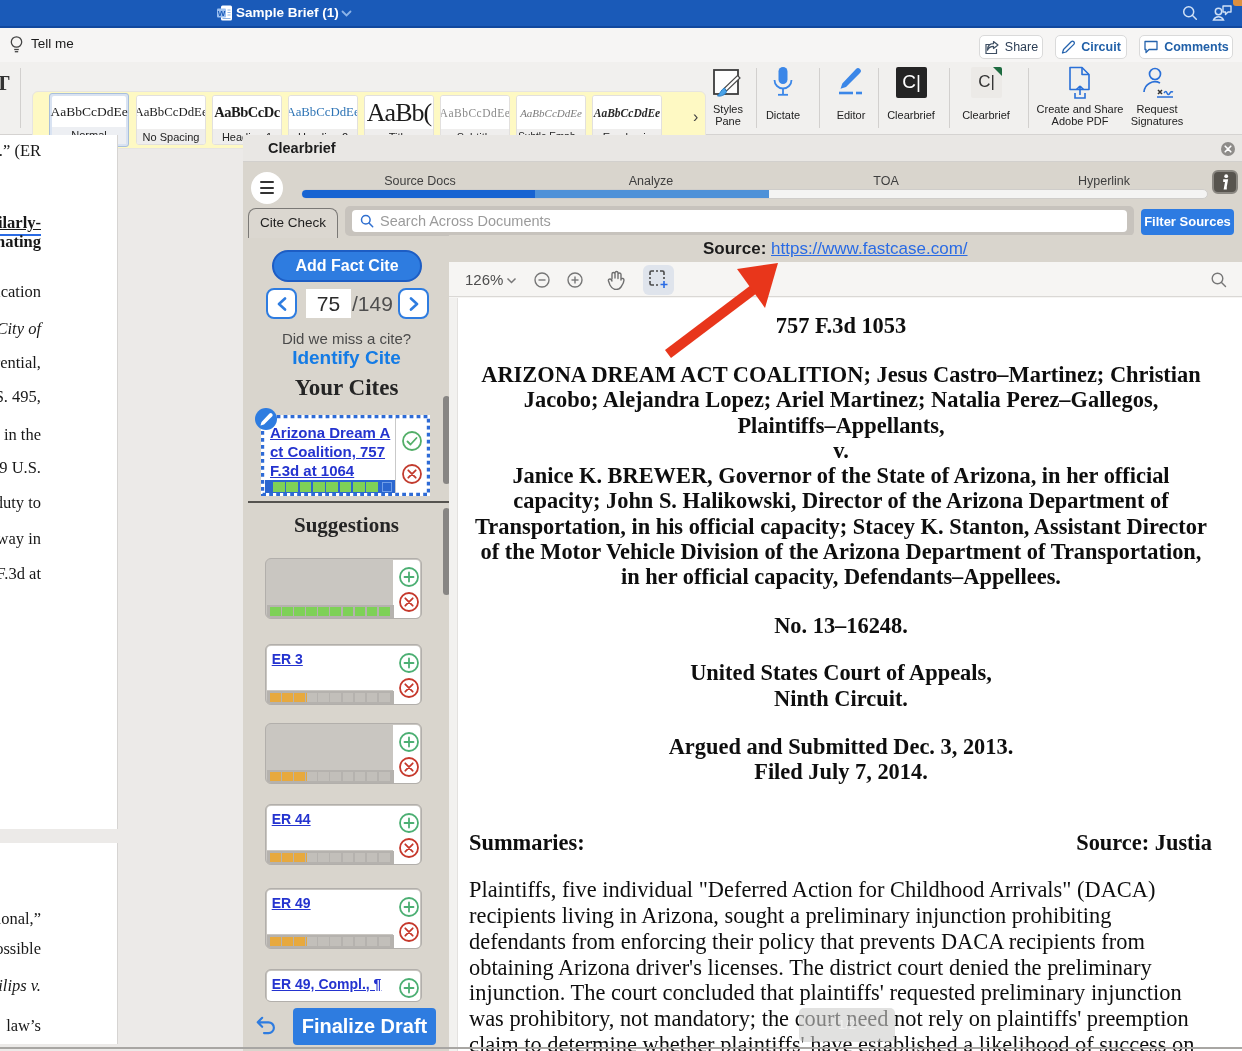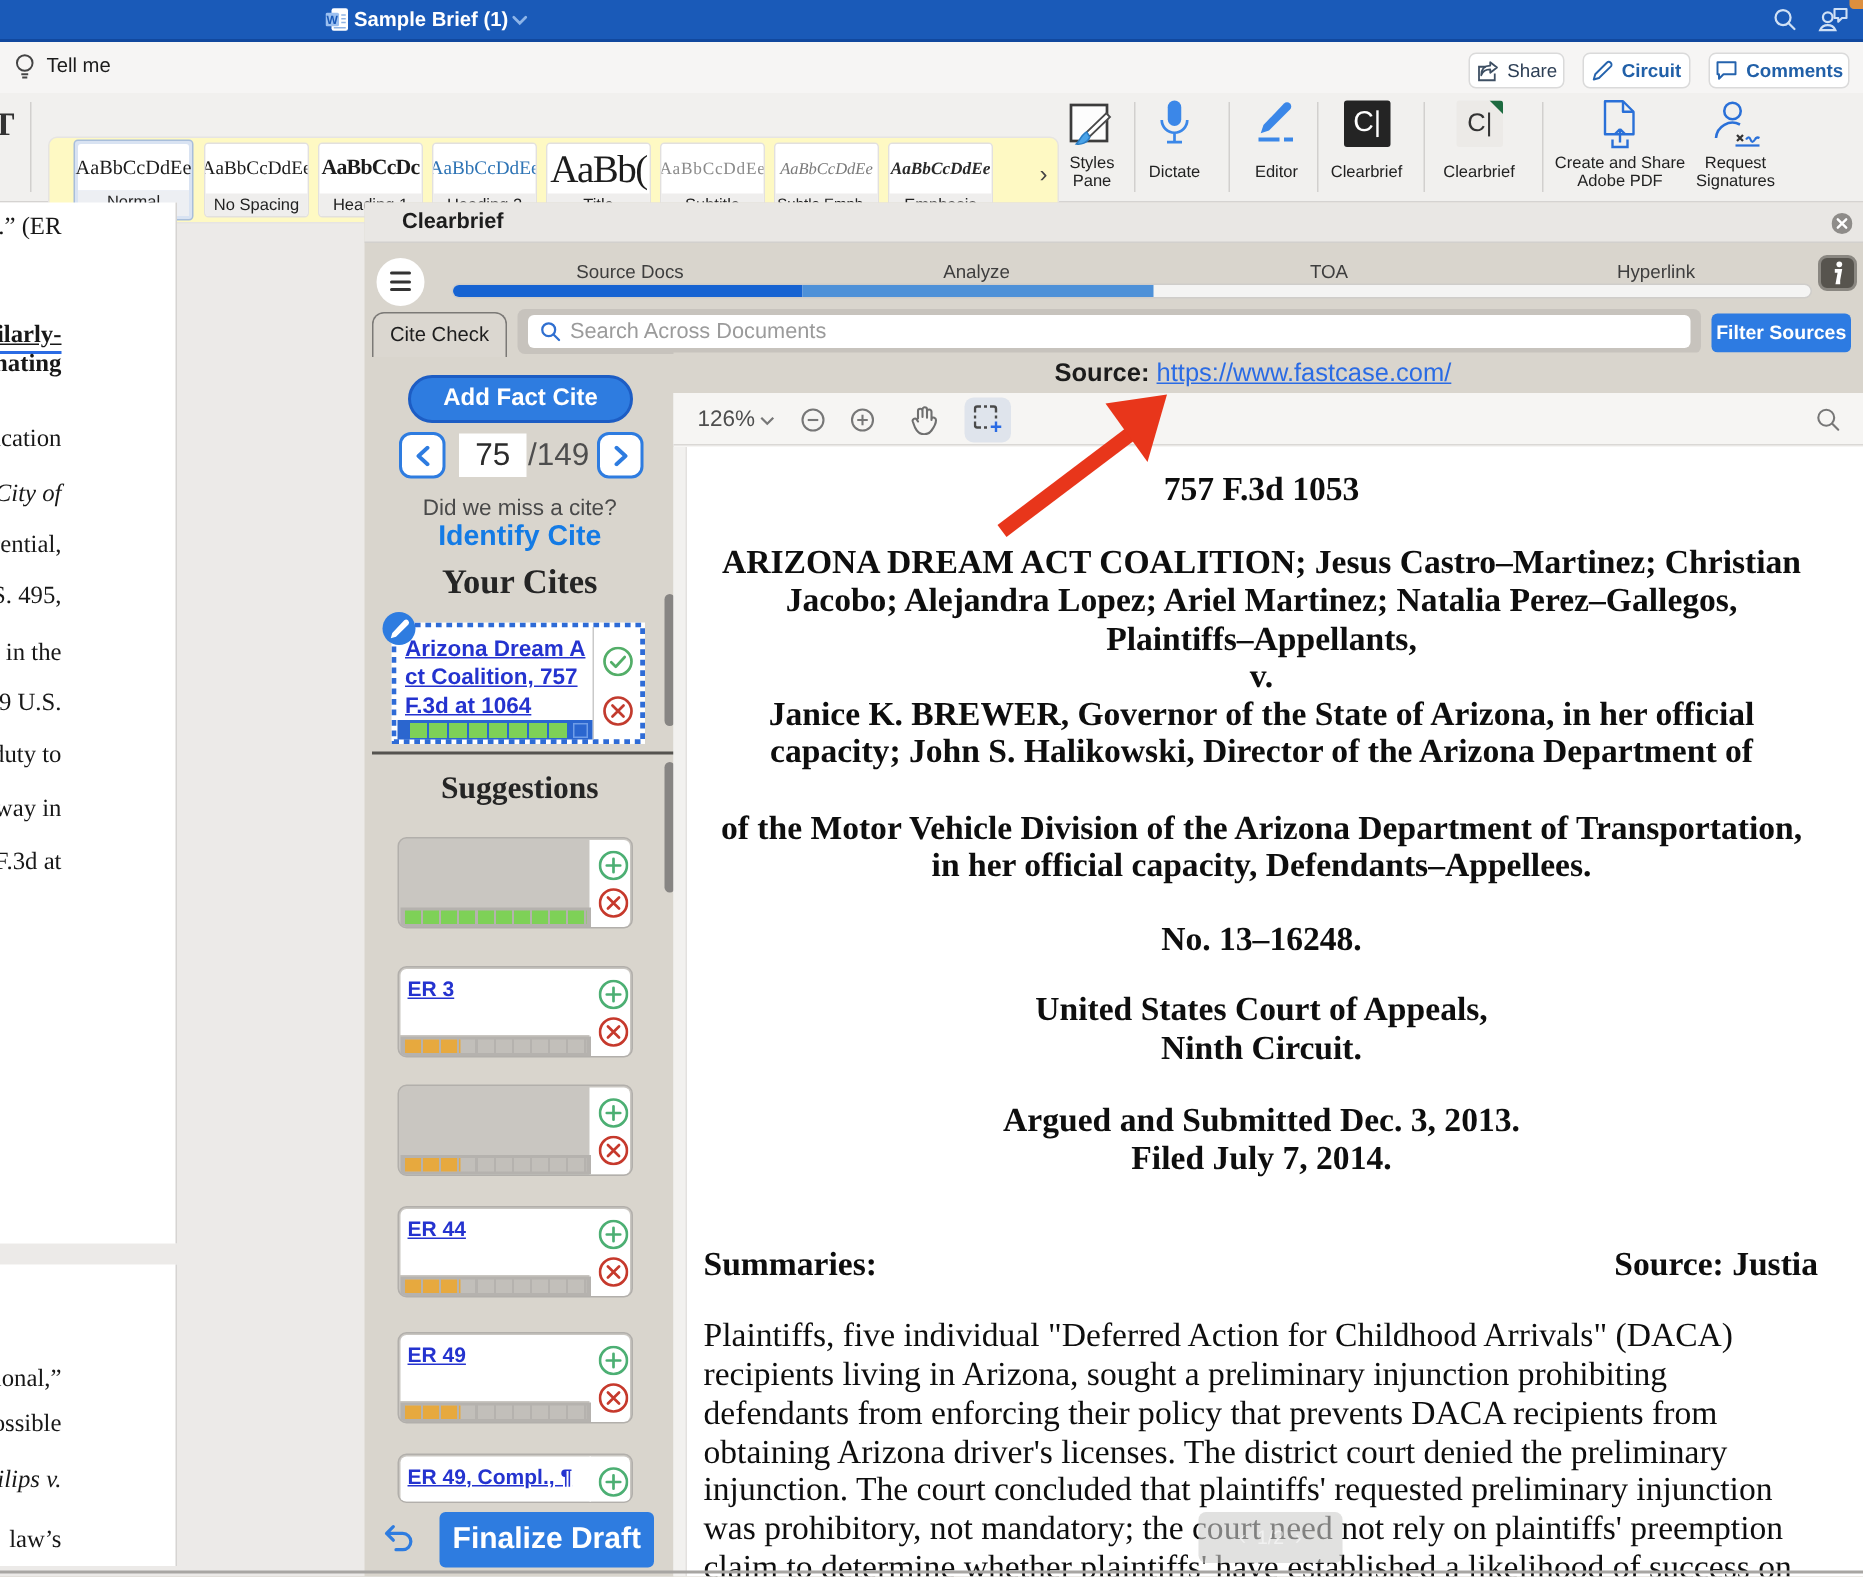--- a/index.html
+++ b/index.html
@@ -468,20 +468,21 @@
 </div>
 
 <div id="doctext" class="abs" style="left:458px;top:298px;width:784px;height:753px;overflow:hidden">
   <div class="dline dc db" style="top:15px">757 F.3d 1053</div>
   <div class="dline dc db" style="top:64px">ARIZONA DREAM ACT COALITION; Jesus Castro–Martinez; Christian</div>
   <div class="dline dc db" style="top:89px">Jacobo; Alejandra Lopez; Ariel Martinez; Natalia Perez–Gallegos,</div>
   <div class="dline dc db" style="top:115px">Plaintiffs–Appellants,</div>
   <div class="dline dc db" style="top:140px">v.</div>
   <div class="dline dc db" style="top:165px">Janice K. BREWER, Governor of the State of Arizona, in her official</div>
   <div class="dline dc db" style="top:190px">capacity; John S. Halikowski, Director of the Arizona Department of</div>
+  <div class="dline dc db" style="top:216px">Transportation, in his official capacity; Stacey K. Stanton, Assistant Director</div>
   <div class="dline dc db" style="top:241px">of the Motor Vehicle Division of the Arizona Department of Transportation,</div>
   <div class="dline dc db" style="top:266px">in her official capacity, Defendants–Appellees.</div>
   <div class="dline dc db" style="top:315px">No. 13–16248.</div>
   <div class="dline dc db" style="top:362px">United States Court of Appeals,</div>
   <div class="dline dc db" style="top:388px">Ninth Circuit.</div>
   <div class="dline dc db" style="top:436px">Argued and Submitted Dec. 3, 2013.</div>
   <div class="dline dc db" style="top:461px">Filed July 7, 2014.</div>
   <div class="dline db" style="top:532px;left:11px">Summaries:</div>
   <div class="dline db" style="top:532px;right:30px">Source: Justia</div>
   <div class="dline dr" style="top:579px;left:11px">Plaintiffs, five individual "Deferred Action for Childhood Arrivals" (DACA)</div>

